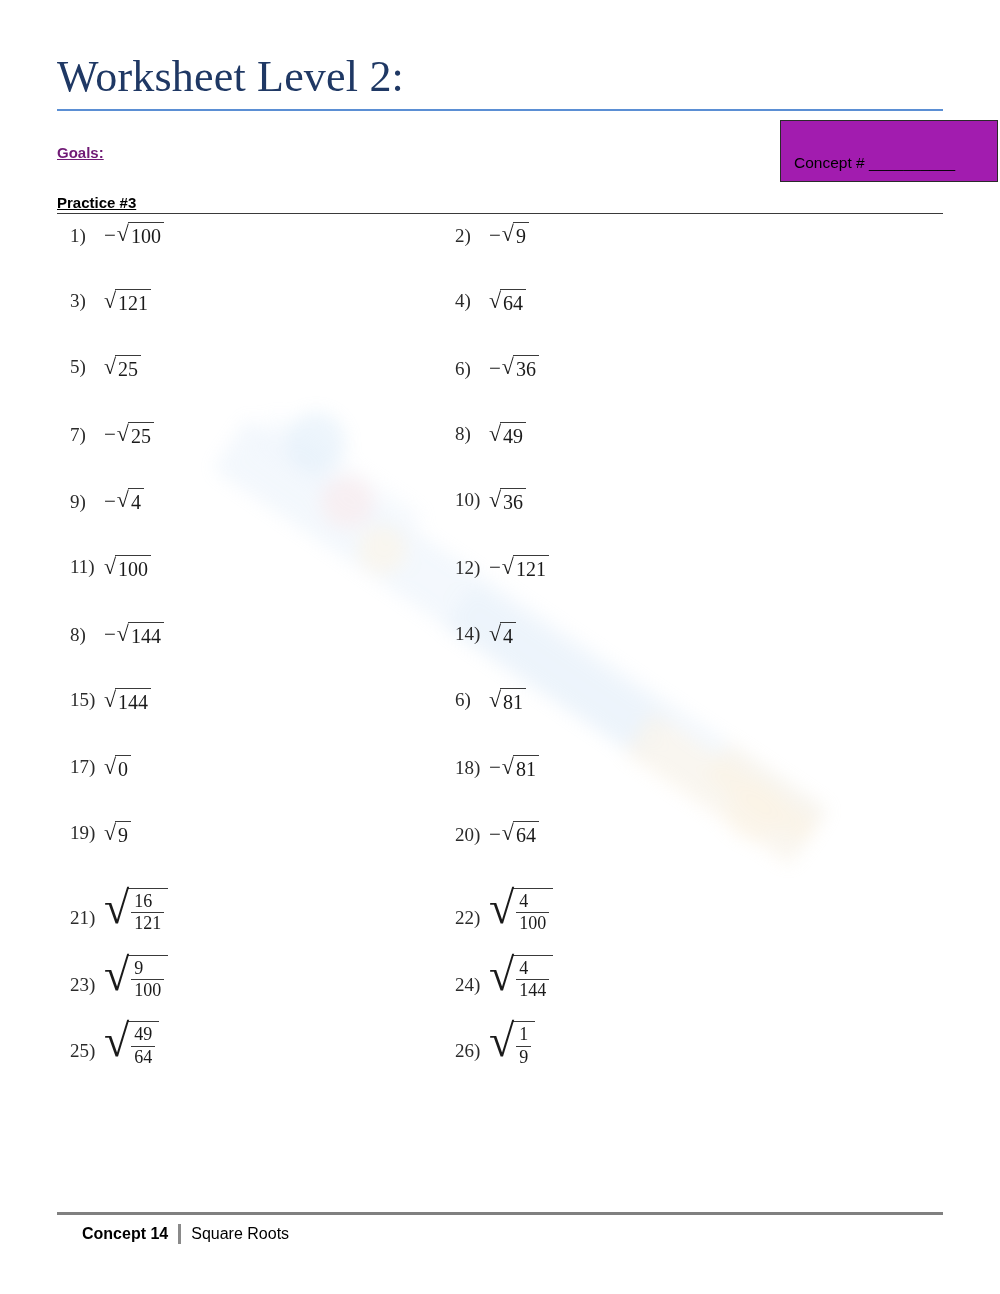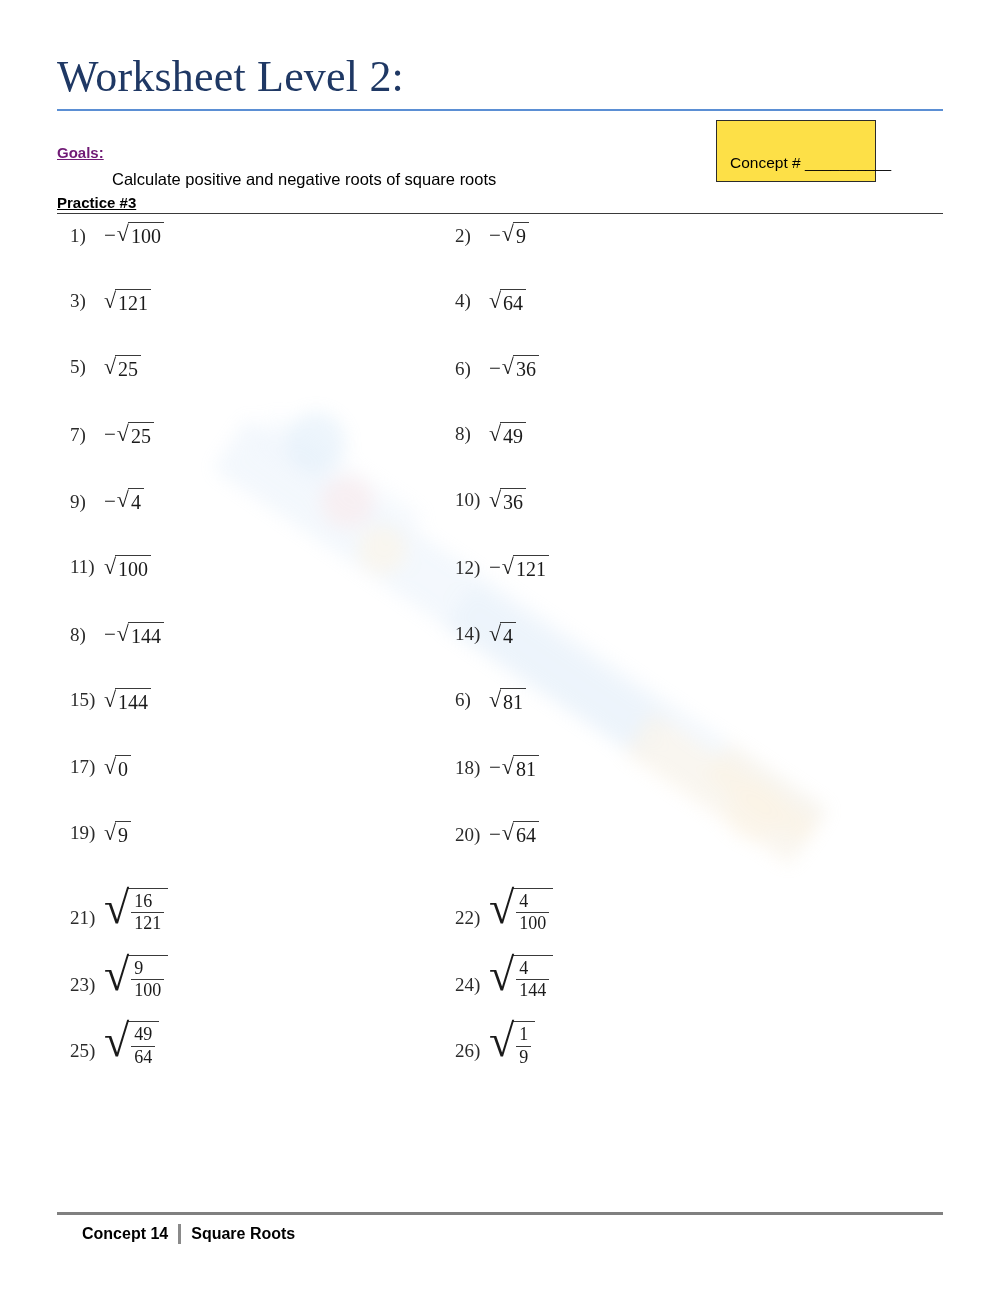--- a/index.html
+++ b/index.html
@@ -74,28 +74,28 @@
     margin-left: 55px;
     font-size: 16.5px;
     color: #000;
     line-height: 1.35;
     white-space: nowrap;
   }
 
   
   .concept-box {
     position: absolute;
-    left: 716px;
+    left: 780px;
     top: 120px;
-    width: 160px;
+    width: 218px;
     height: 62px;
     border: 1.4px solid #2b2b2b;
     box-sizing: border-box;
     z-index: 3;
-    background: #fde047;
+    background: #a21caf;
   }
   .concept-box-text {
     position: absolute;
     left: 13px;
     bottom: 9px;
     font-size: 15.5px;
     color: #000;
     white-space: nowrap;
   }
 
@@ -240,21 +240,20 @@
   .footer-sep {
     width: 3px;
     height: 20px;
     background: #8a8a8a;
     margin: 0 10px;
   }
   .footer-subject {
     font-size: 16px;
     color: #000;
     white-space: nowrap;
-    font-weight: bold;
   }
 </style>
 </head>
 <body>
 
 <div class="page">
 
   <svg class="watermark" viewBox="0 0 740 700" preserveAspectRatio="none" aria-hidden="true">
     <g transform="rotate(34 370 350)">
       <rect x="20" y="318" width="700" height="62" fill="#b9d5f2" opacity="0.55"></rect>
@@ -269,21 +268,20 @@
     </g>
   </svg>
 
   <div class="title-wrap">
     <div class="title">Worksheet Level 2:</div>
     <div class="title-rule"></div>
   </div>
 
   <div class="goals-block">
     <div class="goals-label">Goals:</div>
-    <div class="goals-text">Calculate positive and negative roots of square roots</div>
   </div>
 
   <div class="concept-box">
     <div class="concept-box-text">Concept # __________</div>
   </div>
 
   <div class="practice-wrap">
     <span class="practice-label">Practice #3</span>
     <div class="practice-rule"></div>
   </div>

